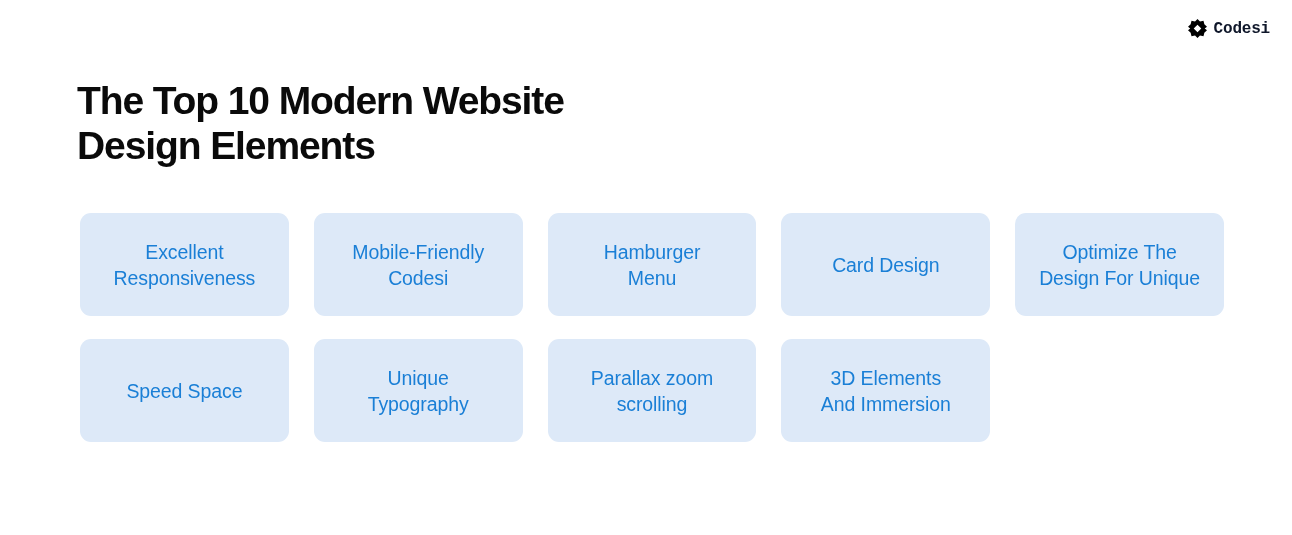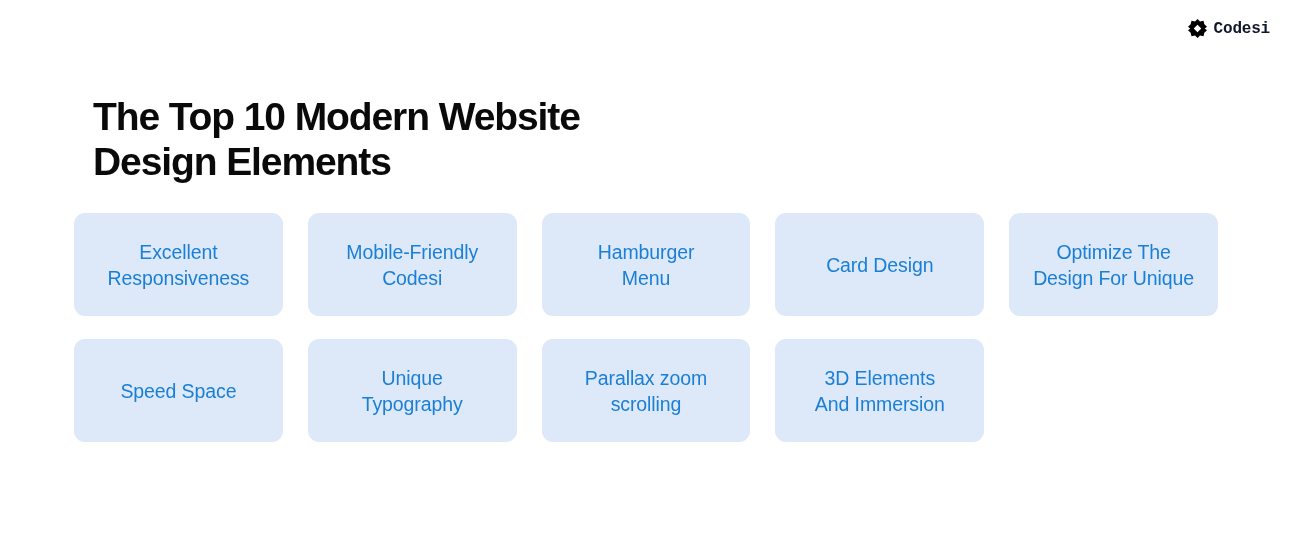--- a/index.html
+++ b/index.html
@@ -39,33 +39,33 @@
     white-space: nowrap;
     font-family: Liberation Mono, monospace;
   }
 
   
   .page-title {
     position: absolute;
     left: 77px;
     top: 78px;
     width: 640px;
-    margin: 16px;
+    margin: 0;
     font-size: 39px;
     font-weight: bold;
     line-height: 45px;
     letter-spacing: -1.1px;
     color: #0a0a0a;
     white-space: pre-line;
   }
 
   
   .card-grid {
     position: absolute;
-    left: 74px;
+    left: 80px;
     top: 213px;
     width: 1144px;
     display: grid;
     grid-template-columns: repeat(5, 1fr);
     grid-auto-rows: 103px;
     column-gap: 25px;
     row-gap: 23px;
   }
   .element-card {
     background: #dde9f8;

